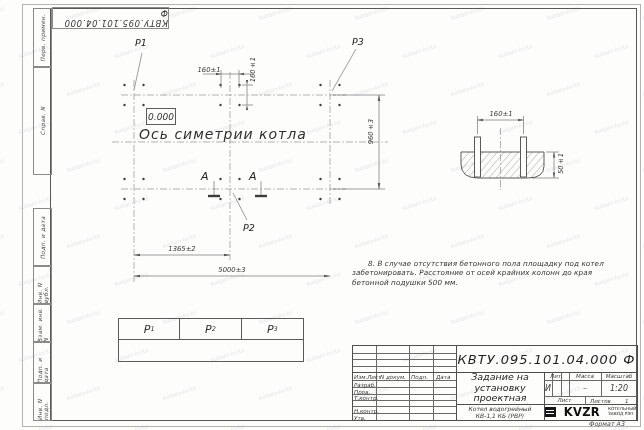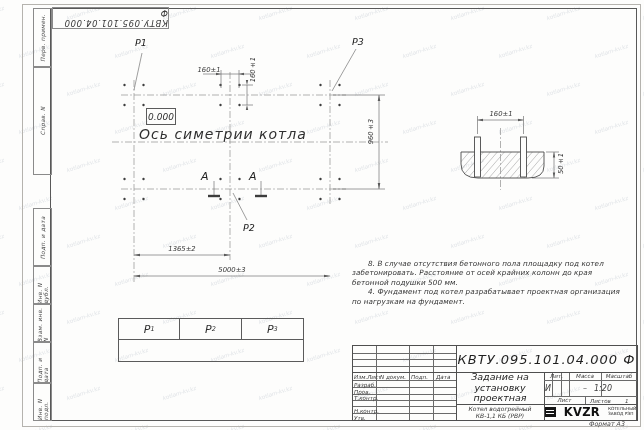--- a/index.html
+++ b/index.html
@@ -340,21 +340,20 @@
         <sub>2</sub>
     </div>
     <div class="c hd">
       <span>P</span>
         <sub>3</sub>
     </div>
   </div>
 
   <div class="abs notes">
     <p>8. В случае отсутствия бетонного пола площадку под котел забетонировать. Расстояние от осей крайних колонн до края бетонной подушки 500 мм.</p>
-    <p>4. Фундамент под котел разрабатывает проектная организация по нагрузкам на фундамент.</p>
   </div>
 
   <div class="abs tb">
 
     <div class="vl" style="left:23px;top:0;height:74px;"></div>
     <div class="vl" style="left:56px;top:0;height:74px;"></div>
     <div class="vl" style="left:80px;top:0;height:74px;"></div>
     <div class="vl thick" style="left:103px;top:0;height:74px;"></div>
     <div class="vl thick" style="left:191px;top:26px;height:48px;"></div>
     <div class="vl" style="left:199px;top:26px;height:24px;"></div>
@@ -399,21 +398,21 @@
     <div class="tbProd">
       <div>Котел водогрейный</div>
       <div>КВ-1,1 КБ  (РВР)</div>
     </div>
 
     <div class="lbl ctr" style="left:191px;top:26px;width:25px;height:8px;">Лит.</div>
     <div class="lbl ctr" style="left:216px;top:26px;width:32px;height:8px;">Масса</div>
     <div class="lbl ctr" style="left:248px;top:26px;width:36px;height:8px;">Масштаб</div>
     <div class="lbl ctr" style="left:191px;top:34px;width:8px;height:16px;font-size:8px;">И</div>
     <div class="lbl ctr" style="left:216px;top:34px;width:32px;height:16px;font-size:8px;">–</div>
-    <div class="lbl ctr" style="left:232px;top:34px;width:36px;height:16px;font-size:8px;">1:20</div>
+    <div class="lbl ctr" style="left:248px;top:34px;width:36px;height:16px;font-size:8px;">1:20</div>
 
     <div class="lbl ctr" style="left:191px;top:50px;width:41px;height:8px;">Лист</div>
     <div class="lbl" style="left:237px;top:51.5px;">Листов</div>
     <div class="lbl" style="left:272px;top:51.5px;">1</div>
 
     <div class="brandBox">
       <div class="brandMark"></div>
       <div class="brandTxt">KVZR</div>
       <div class="brandSub">
         <div>КОТЕЛЬНЫЙ</div>

